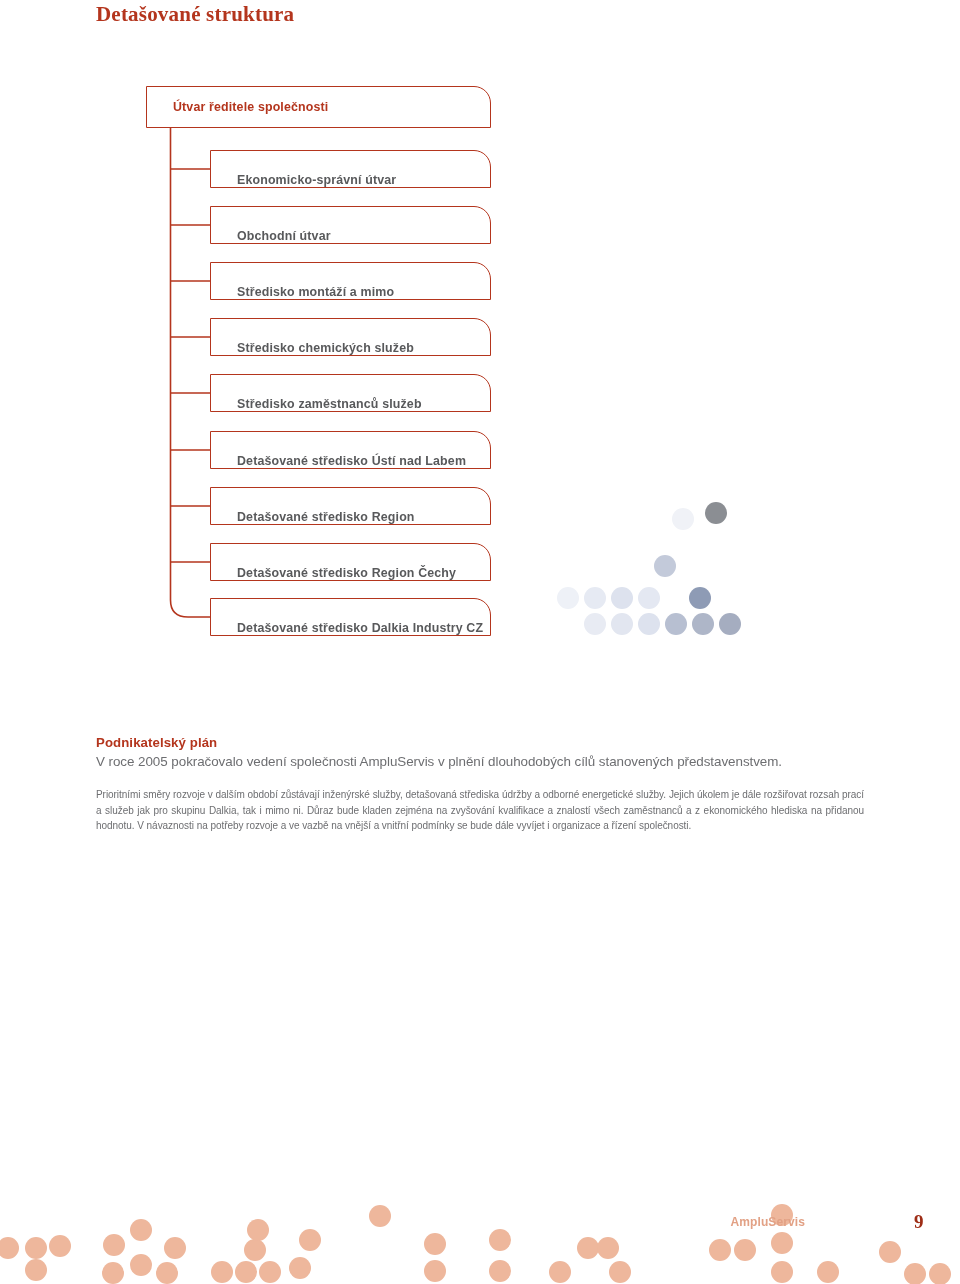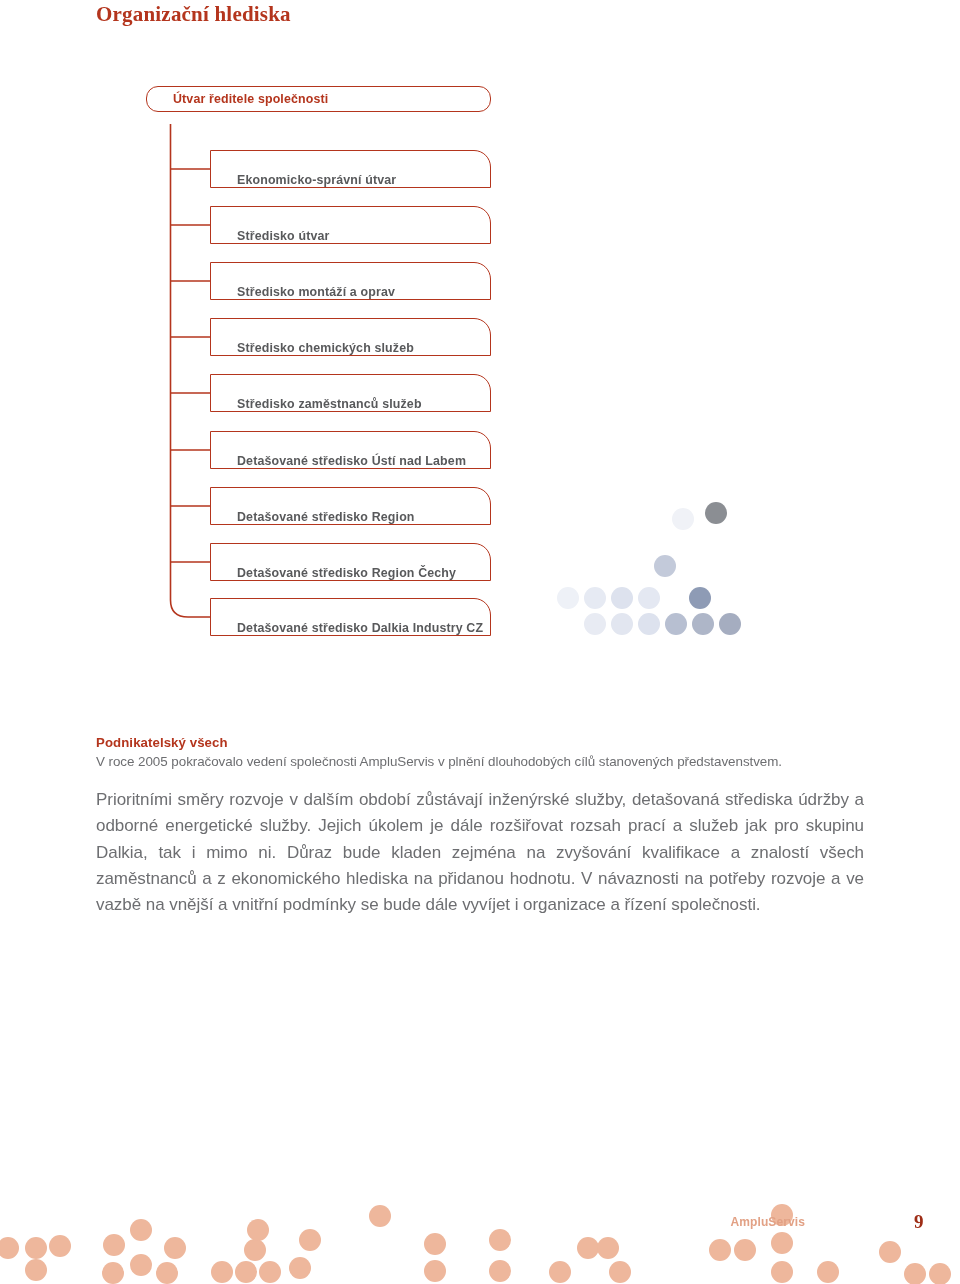--- a/index.html
+++ b/index.html
@@ -59,22 +59,21 @@
     font-weight: bold;
     font-size: 12.4px;
     letter-spacing: .15px;
     color: #58595b;
     white-space: nowrap;
   }
   .org-box.root {
     left: 146px;
     top: 86px;
     width: 345px;
-    height: 26px;
-    border-radius: 12px;
+    height: 42px;
   }
   .org-box.root .org-box-label {
     color: #b4351d;
   }
   .org-child {
     left: 210px;
     width: 281px;
     height: 38px;
     align-items: flex-end;
   }
@@ -103,21 +102,21 @@
   .lead-text {
     font-family: "Liberation Sans", sans-serif;
     font-size: 13.4px;
     color: #6d6e71;
     margin: 0 0 16px 0;
     line-height: 1.42;
     letter-spacing: -.05px;
   }
   .para {
     font-family: "Liberation Sans", sans-serif;
-    font-size: 17px;
+    font-size: 10px;
     color: #6d6e71;
     margin: 0;
     line-height: 1.55;
     text-align: justify;
     letter-spacing: -.05px;
   }
 
   
   .footer-brand {
     position: absolute;
@@ -141,21 +140,21 @@
   }
   .fdot {
     position: absolute;
     border-radius: 50%;
     background: #eeb79c;
   }
 </style>
 </head>
 <body>
 
-<div class="page-title">Organizační hlediska</div>
+<div class="page-title">Detašované struktura</div>
 
 <div class="orgchart">
   <svg class="org-svg" viewBox="0 0 960 700" xmlns="http://www.w3.org/2000/svg">
     <g fill="none" stroke="#b4351d" stroke-width="1.6">
 
       <path d="M 170.5 124 L 170.5 600 Q 170.5 617 188 617 L 210 617"></path>
 
       <path d="M 170.5 169 L 210 169"></path>
       <path d="M 170.5 225 L 210 225"></path>
       <path d="M 170.5 281 L 210 281"></path>
@@ -168,24 +167,24 @@
   </svg>
 
   <div class="org-box root">
     <span class="org-box-label">Útvar ředitele společnosti</span>
   </div>
 
   <div class="org-box org-child" style="top:150px">
     <span class="org-box-label">Ekonomicko-správní útvar</span>
   </div>
   <div class="org-box org-child" style="top:206px">
-    <span class="org-box-label">Středisko útvar</span>
+    <span class="org-box-label">Obchodní útvar</span>
   </div>
   <div class="org-box org-child" style="top:262px">
-    <span class="org-box-label">Středisko montáží a oprav</span>
+    <span class="org-box-label">Středisko montáží a mimo</span>
   </div>
   <div class="org-box org-child" style="top:318px">
     <span class="org-box-label">Středisko chemických služeb</span>
   </div>
   <div class="org-box org-child" style="top:374px">
     <span class="org-box-label">Středisko zaměstnanců služeb</span>
   </div>
   <div class="org-box org-child" style="top:431px">
     <span class="org-box-label">Detašované středisko Ústí nad Labem</span>
   </div>
@@ -211,21 +210,21 @@
     <div class="dot" style="left: 689px; top: 587px; width: 22px; height: 22px; background: rgb(142, 155, 181);"></div>
     <div class="dot" style="left: 584px; top: 613px; width: 22px; height: 22px; background: rgb(232, 235, 243);"></div>
     <div class="dot" style="left: 611px; top: 613px; width: 22px; height: 22px; background: rgb(226, 230, 240);"></div>
     <div class="dot" style="left: 638px; top: 613px; width: 22px; height: 22px; background: rgb(221, 226, 238);"></div>
     <div class="dot" style="left: 665px; top: 613px; width: 22px; height: 22px; background: rgb(183, 191, 209);"></div>
     <div class="dot" style="left: 692px; top: 613px; width: 22px; height: 22px; background: rgb(174, 182, 200);"></div>
     <div class="dot" style="left: 719px; top: 613px; width: 22px; height: 22px; background: rgb(165, 173, 192);"></div>
   </div>
 
 <div class="body-wrap">
-  <div class="lead-head">Podnikatelský všech</div>
+  <div class="lead-head">Podnikatelský plán</div>
   <div class="lead-text">V roce 2005 pokračovalo vedení společnosti AmpluServis v plnění dlouhodobých cílů stanovených představenstvem.</div>
   <div class="para">Prioritními směry rozvoje v dalším období zůstávají inženýrské služby, detašovaná střediska údržby a odborné energetické služby. Jejich úkolem je dále rozšiřovat rozsah prací a služeb jak pro skupinu Dalkia, tak i mimo ni. Důraz bude kladen zejména na zvyšování kvalifikace a znalostí všech zaměstnanců a z ekonomického hlediska na přidanou hodnotu. V návaznosti na potřeby rozvoje a ve vazbě na vnější a vnitřní podmínky se bude dále vyvíjet i organizace a řízení společnosti.</div>
 </div>
 
 <div id="footer-dots">
     <div class="fdot" style="left: -3px; top: 1237px; width: 22px; height: 22px; background: rgb(238, 183, 156);"></div>
     <div class="fdot" style="left: 25px; top: 1237px; width: 22px; height: 22px; background: rgb(238, 183, 156);"></div>
     <div class="fdot" style="left: 49px; top: 1235px; width: 22px; height: 22px; background: rgb(238, 183, 156);"></div>
     <div class="fdot" style="left: 25px; top: 1259px; width: 22px; height: 22px; background: rgb(238, 183, 156);"></div>
     <div class="fdot" style="left: 102px; top: 1262px; width: 22px; height: 22px; background: rgb(238, 183, 156);"></div>

